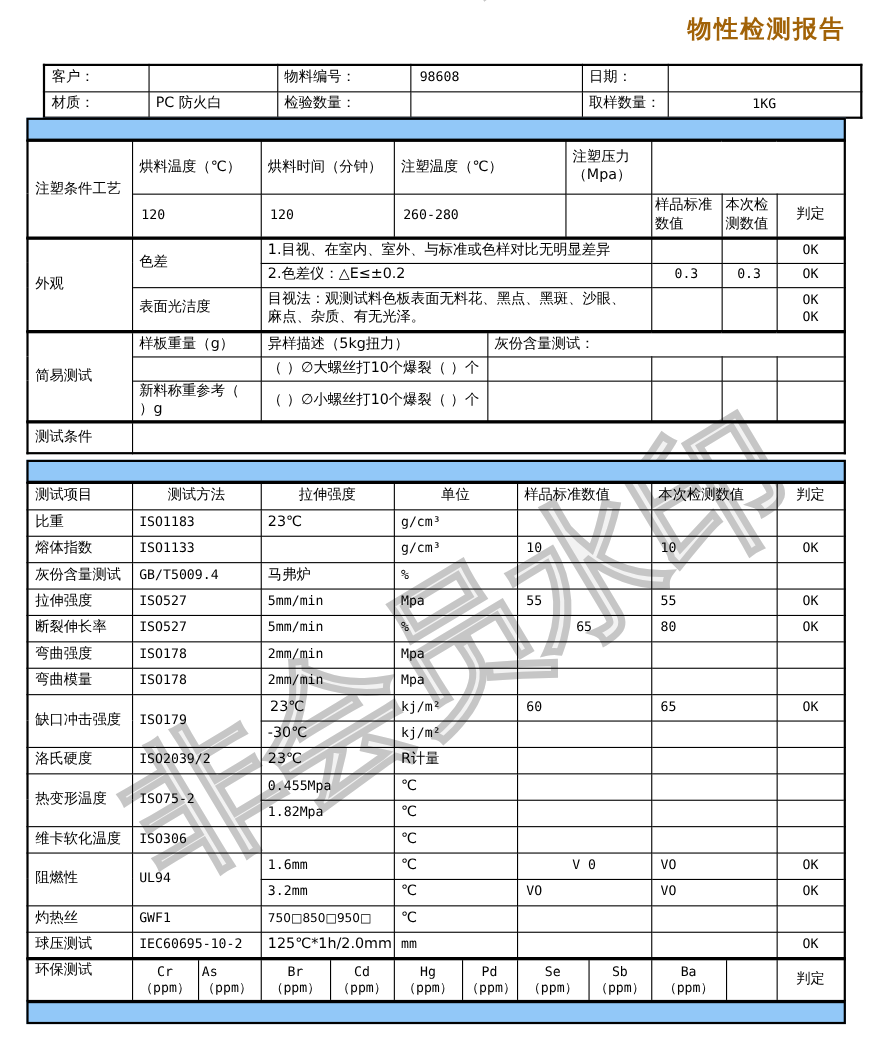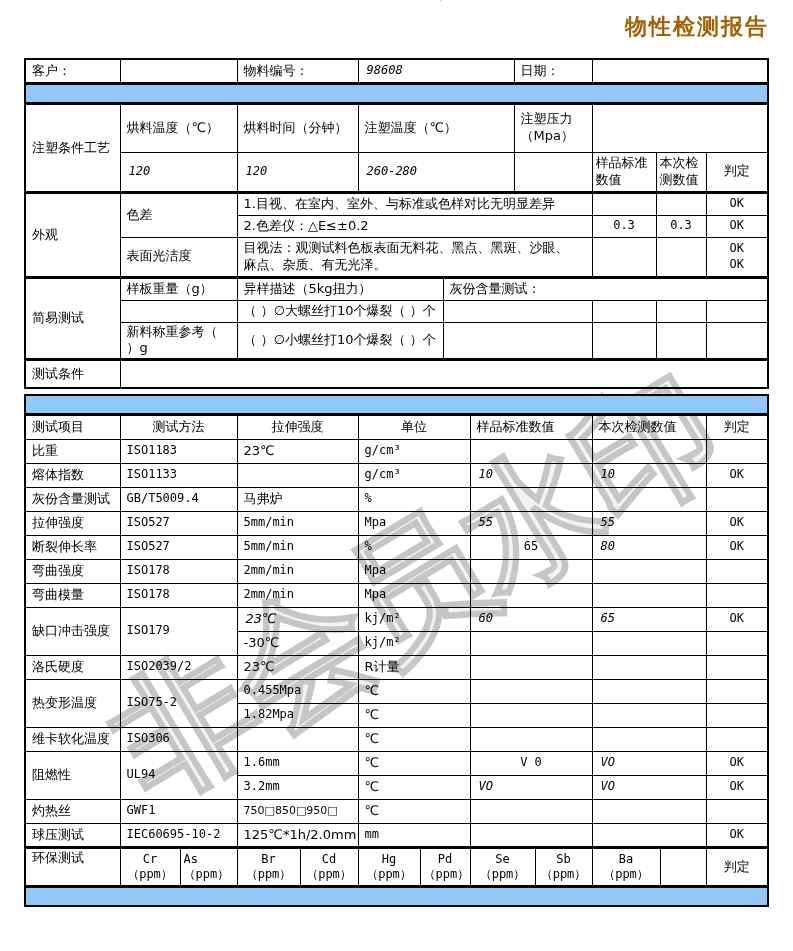--- a/index.html
+++ b/index.html
@@ -1,26 +1,26 @@
 <!DOCTYPE html>
 <html><head>
 <meta charset="utf-8">
 <style>
   * { box-sizing: border-box; }
   body { margin:0; background:#ffffff; font-family:"DejaVu Sans", sans-serif; }
   .page { position:relative; width:793px; height:951px; overflow:hidden; background:#fff; }
   .content { position:relative; z-index:1; padding:0 24px; }
   .title { margin:12px 0 16px 0; text-align:right; font-size:22px; font-weight:bold; letter-spacing:2px; color:#a16207; }
   table { border-collapse:collapse; table-layout:fixed; width:745px; margin-top:-1px; border:2px solid #000; }
-  table.first { margin-top:0; }
+  table.first { margin-top:0;margin-left:15px; }
   td { border:1px solid #000; padding:1px 6px; font-size:13px; color:#000; height:24px; vertical-align:middle; overflow:hidden; line-height:1.3; }
   .mono { font-family:"DejaVu Sans Mono", monospace; font-size:12px; }
   .c { text-align:center; }
   .tight { padding:1px 3px; }
-  .pad8 { padding-left:8px;font-style:italic; }
+  .pad8 { padding-left:8px; }
   .band { width:745px; height:21px; background:#92C8F8; border:2px solid #000; margin-top:-1px; }
   .gap { height:5px; }
   tr.h46 td { height:48px; }
   tr.h40 td { height:40px; }
   tr.h38 td { height:40px; }
   tr.h20 td { height:22px; }
   tr.h26 td { height:28px; }
   tr.h36 td { height:38px; }
   .wm { position:absolute; z-index:0; font-size:140px; font-weight:bold; letter-spacing:-6px; white-space:nowrap;
         color:#f2f2f2; -webkit-text-stroke:2px #c6c6c6; transform:rotate(-31deg); }
@@ -48,20 +48,28 @@
         </colgroup>
       <tbody>
           <tr>
         <td>客户：</td>
         <td></td>
         <td>物料编号：</td>
         <td class="mono pad8">98608</td>
         <td>日期：</td>
         <td></td>
       </tr>
+      <tr>
+        <td>材质：</td>
+        <td>PC 防火白</td>
+        <td>检验数量：</td>
+        <td></td>
+        <td>取样数量：</td>
+        <td class="mono c">1KG</td>
+      </tr>
     </tbody>
       </table>
 
     <div class="band"></div>
 
     <table>
       <colgroup>
           <col style="width:95px">
           <col style="width:117px">
           <col style="width:121px">

